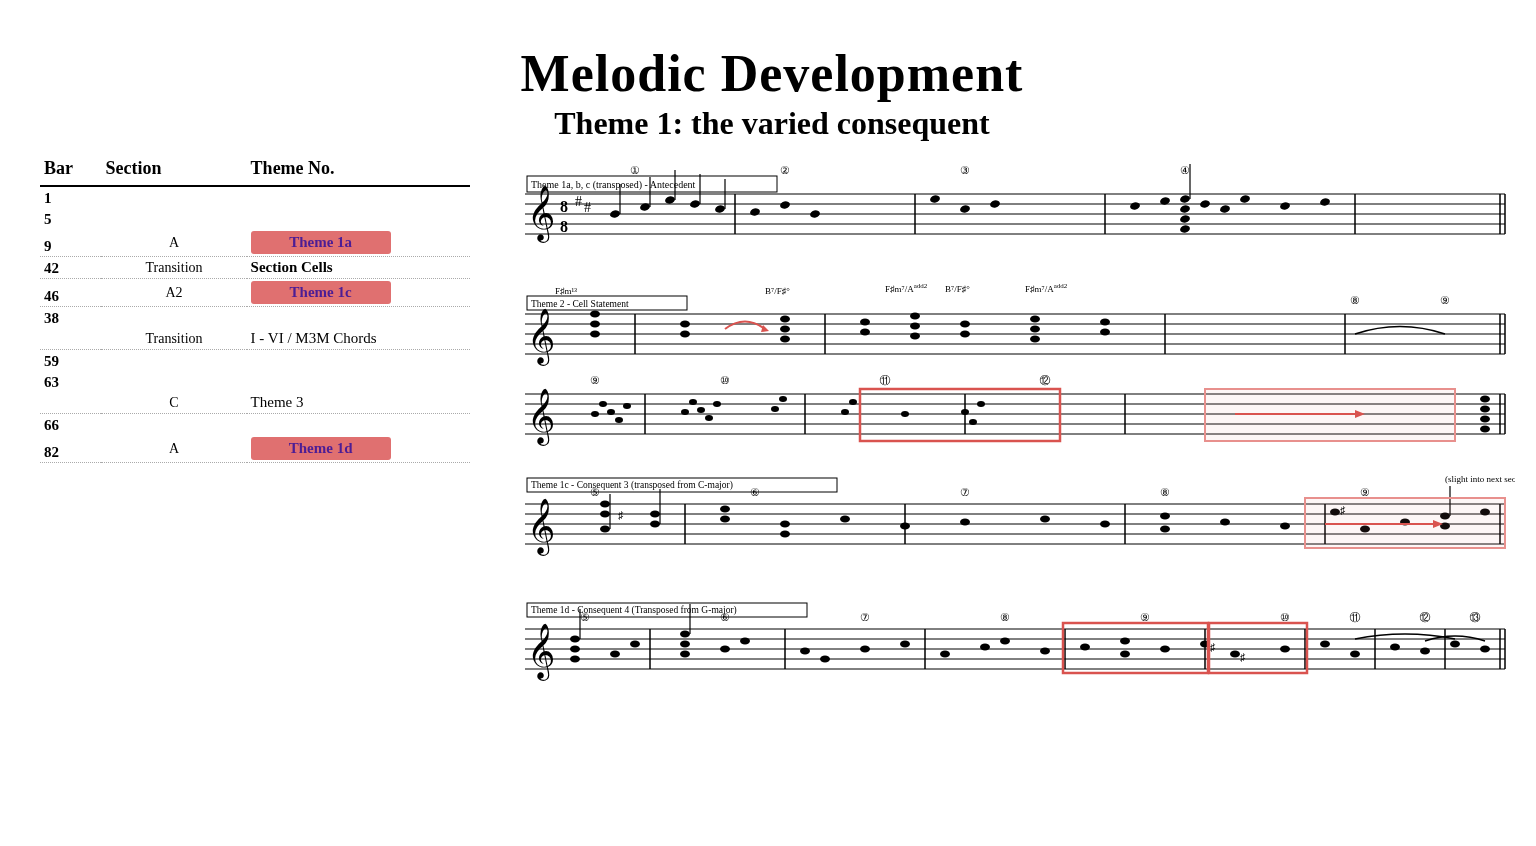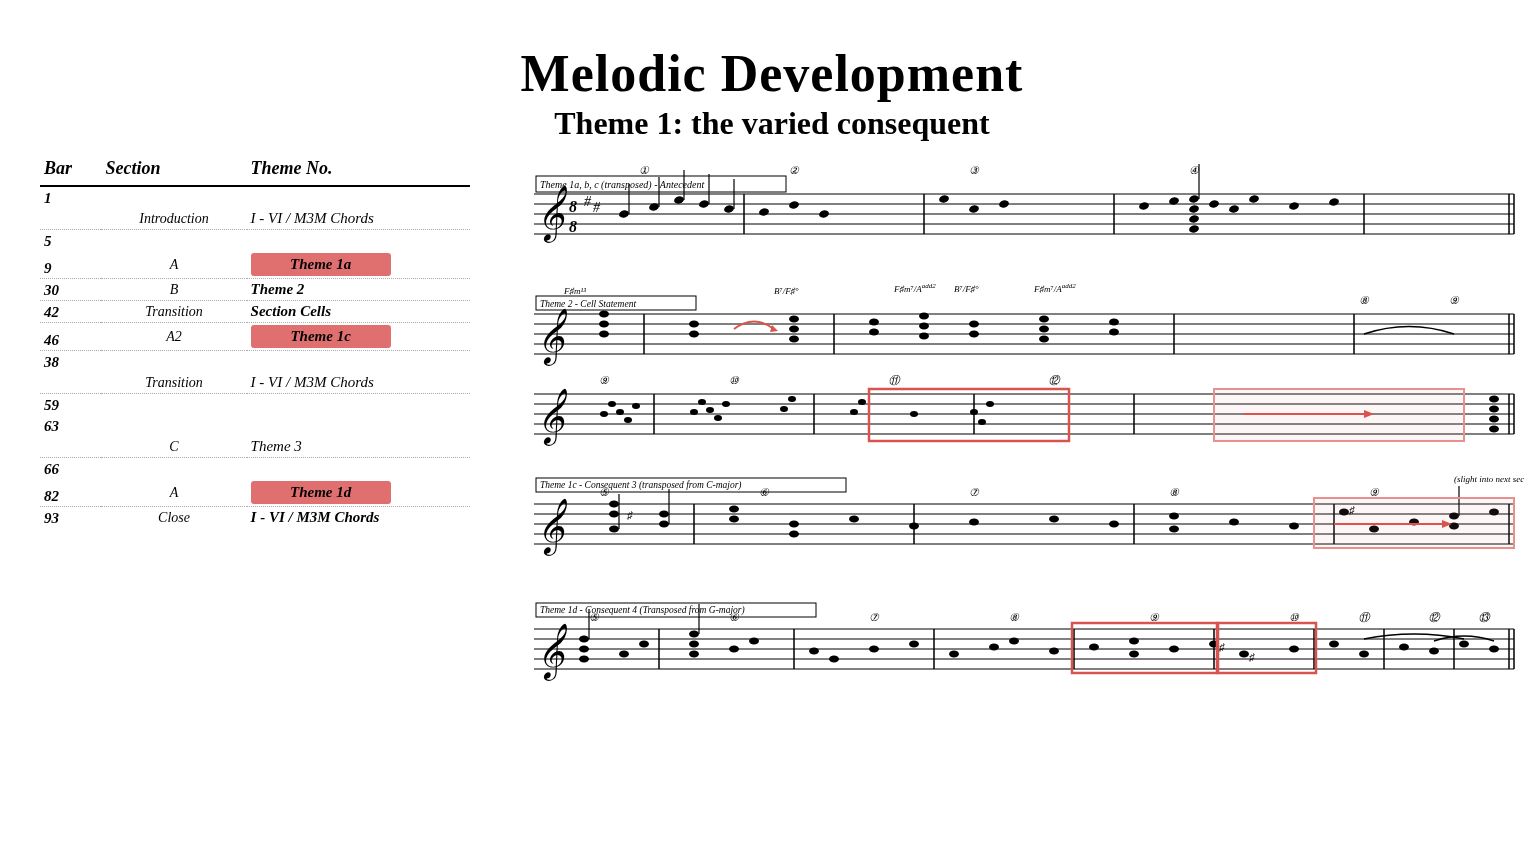--- a/index.html
+++ b/index.html
@@ -31,23 +31,22 @@
     .sub-title {
       font-size: 32px;
       font-weight: 900;
       font-family: 'Times New Roman', Times, serif;
       color: #000;
       margin-top: 2px;
     }
     .content-area {
       display: flex;
       flex-direction: row;
-      gap: 24px;
+      gap: 15px;
       margin-top: 12px;
-      font-style: italic;
     }
     
     .table-area {
       width: 430px;
       flex-shrink: 0;
     }
     table {
       width: 100%;
       border-collapse: collapse;
       font-family: 'Times New Roman', Times, serif;
@@ -77,21 +76,21 @@
     }
     .row-theme {
       font-size: 15px;
       font-weight: 400;
       padding: 2px 4px;
       vertical-align: middle;
     }
     .theme-badge {
       display: inline-block;
       background: #e07070;
-      color: #000000;
+      color: #4c1d95;
       font-weight: 900;
       font-size: 15px;
       padding: 3px 18px;
       border-radius: 3px;
       min-width: 140px;
       text-align: center;
     }
     .dotted-row td {
       border-bottom: 1px dotted #aaa;
     }
@@ -134,41 +133,31 @@
             <th>Section</th>
             <th>Theme No.</th>
           </tr>
         </thead>
         <tbody id="table-body">
         <tr>
               <td class="row-bar" style="border-bottom: none;">1</td>
               <td class="row-section" style="border-bottom: none;"></td>
               <td class="row-theme" style="border-bottom: none;"></td>
             </tr>
-            <tr class="dotted-row">
-              <td class="row-bar" style="border-bottom: 1px dotted rgb(170, 170, 170);"></td>
-              <td class="row-section" style="border-bottom: 1px dotted rgb(170, 170, 170);">Introduction</td>
-              <td class="row-theme" style="border-bottom: 1px dotted rgb(170, 170, 170);">I - VI / M3M Chords</td>
-            </tr>
             <tr>
               <td class="row-bar" style="border-bottom: none;">5</td>
               <td class="row-section" style="border-bottom: none;"></td>
               <td class="row-theme" style="border-bottom: none;"></td>
             </tr>
             <tr class="dotted-row">
               <td class="row-bar" style="border-bottom: 1px dotted rgb(170, 170, 170);">9</td>
               <td class="row-section" style="border-bottom: 1px dotted rgb(170, 170, 170);">A</td>
               <td class="row-theme" style="border-bottom: 1px dotted rgb(170, 170, 170);"><span class="theme-badge">Theme 1a</span></td>
             </tr>
             <tr class="dotted-row">
-              <td class="row-bar" style="border-bottom: 1px dotted rgb(170, 170, 170);">30</td>
-              <td class="row-section" style="border-bottom: 1px dotted rgb(170, 170, 170);">B</td>
-              <td class="row-theme" style="border-bottom: 1px dotted rgb(170, 170, 170); font-weight: 700;">Theme 2</td>
-            </tr>
-            <tr class="dotted-row">
               <td class="row-bar" style="border-bottom: 1px dotted rgb(170, 170, 170);">42</td>
               <td class="row-section" style="border-bottom: 1px dotted rgb(170, 170, 170);">Transition</td>
               <td class="row-theme" style="border-bottom: 1px dotted rgb(170, 170, 170); font-weight: 700;">Section Cells</td>
             </tr>
             <tr class="dotted-row">
               <td class="row-bar" style="border-bottom: 1px dotted rgb(170, 170, 170);">46</td>
               <td class="row-section" style="border-bottom: 1px dotted rgb(170, 170, 170);">A2</td>
               <td class="row-theme" style="border-bottom: 1px dotted rgb(170, 170, 170);"><span class="theme-badge">Theme 1c</span></td>
             </tr>
             <tr>
@@ -198,25 +187,20 @@
             </tr>
             <tr>
               <td class="row-bar" style="border-bottom: none;">66</td>
               <td class="row-section" style="border-bottom: none;"></td>
               <td class="row-theme" style="border-bottom: none;"></td>
             </tr>
             <tr class="dotted-row">
               <td class="row-bar" style="border-bottom: 1px dotted rgb(170, 170, 170);">82</td>
               <td class="row-section" style="border-bottom: 1px dotted rgb(170, 170, 170);">A</td>
               <td class="row-theme" style="border-bottom: 1px dotted rgb(170, 170, 170);"><span class="theme-badge">Theme 1d</span></td>
-            </tr>
-            <tr>
-              <td class="row-bar" style="border-bottom: none;">93</td>
-              <td class="row-section" style="border-bottom: none;">Close</td>
-              <td class="row-theme" style="border-bottom: none; font-weight: 700;">I - VI / M3M Chords</td>
             </tr>
           </tbody>
       </table>
     </div>
 
     <div class="music-area">
 
       <div class="notation-block">
         <svg width="1030" height="120" viewBox="0 0 1030 120">
 

